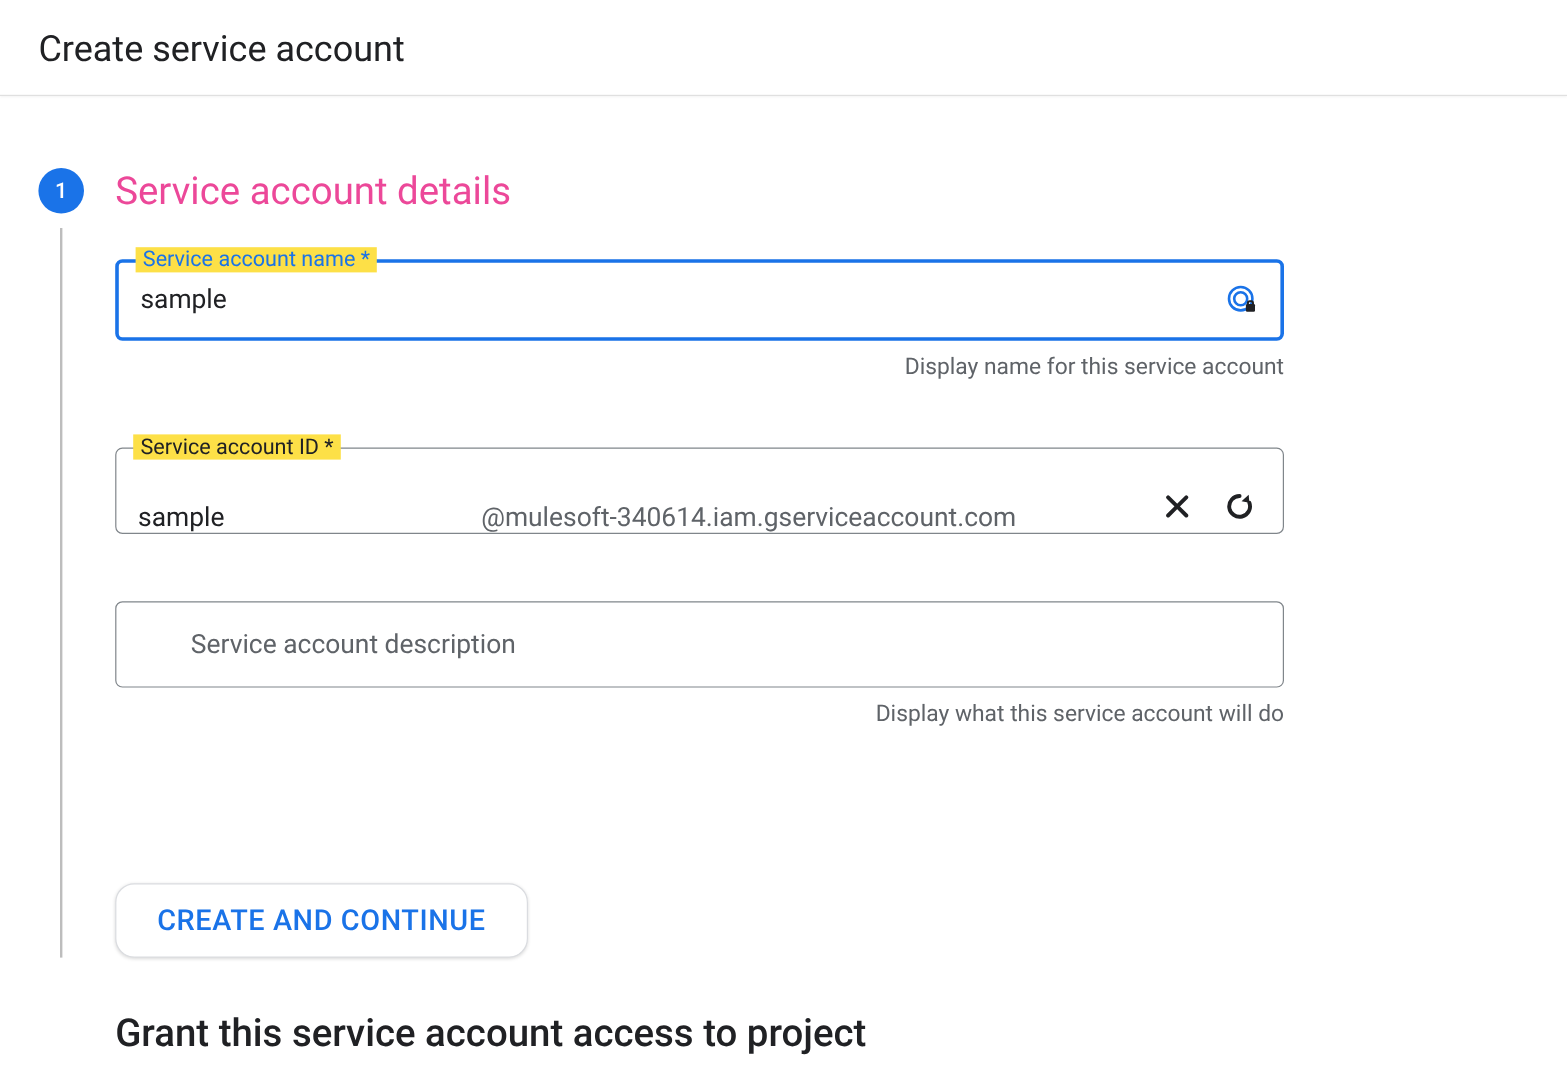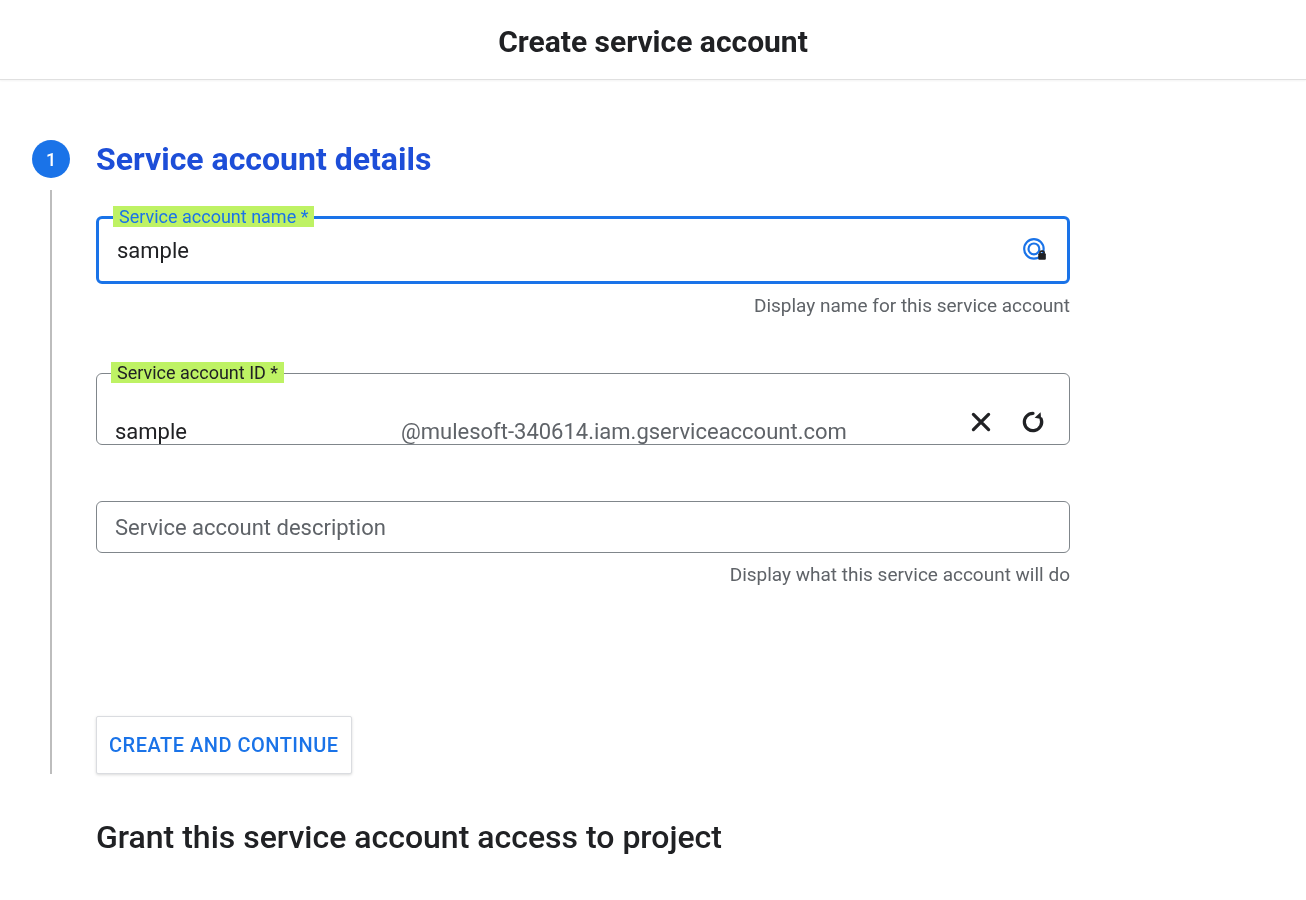--- a/index.html
+++ b/index.html
@@ -15,23 +15,22 @@
       height: 900px;
       overflow: hidden;
     }
     .page-header {
       padding: 24px 32px 20px 32px;
       border-bottom: 1px solid #e0e0e0;
       box-shadow: 0 1px 2px rgba(0,0,0,0.05);
     }
     .page-title {
       font-size: 30px;
-      font-weight: 700;
-      color: #202124;
-      text-align: center;
+      font-weight: 400;
+      color: #202124;
     }
     .content {
       padding: 60px 32px 0 32px;
     }
     .step-row {
       display: flex;
       align-items: center;
       gap: 26px;
     }
     .step-badge {
@@ -42,22 +41,22 @@
       color: #fff;
       display: flex;
       align-items: center;
       justify-content: center;
       font-size: 18px;
       font-weight: 500;
       flex-shrink: 0;
     }
     .step-title {
       font-size: 32px;
-      font-weight: 700;
-      color: #1d4ed8;
+      font-weight: 400;
+      color: #ec4899;
     }
     .step-body-wrapper {
       display: flex;
     }
     .step-connector {
       width: 38px;
       display: flex;
       justify-content: center;
       padding-top: 12px;
     }
@@ -84,21 +83,21 @@
       display: flex;
       align-items: center;
     }
     .field-outline.focused {
       border: 3px solid #1a73e8;
     }
     .field-label {
       position: absolute;
       top: -12px;
       left: 14px;
-      background: #bef264;
+      background: #fde047;
       padding: 0 6px;
       font-size: 18px;
       color: #202124;
     }
     .field-label.focused {
       color: #1a73e8;
       top: -13px;
     }
     .field-input {
       border: none;
@@ -171,49 +170,50 @@
     }
     .icon-btn svg {
       width: 26px;
       height: 26px;
     }
 
     .desc-field {
       position: relative;
       border: 1px solid #80868b;
       border-radius: 6px;
-      height: 52px;
-      display: flex;
-      align-items: center;
+      height: 72px;
+      display: flex;
+      align-items: center;
+      padding-left: 44px;
     }
     .desc-input {
       border: none;
       outline: none;
       font-size: 22px;
       color: #202124;
       background: transparent;
       width: 100%;
       padding: 0 18px;
       height: 100%;
       font-family: inherit;
     }
     .desc-input::placeholder {
       color: #5f6368;
     }
 
     .primary-btn {
       display: inline-block;
-      padding: 16px 12px;
-      font-size: 20px;
+      padding: 16px 34px;
+      font-size: 24px;
       font-weight: 500;
       letter-spacing: 0.5px;
       color: #1a73e8;
       background: #fff;
       border: 1px solid #dadce0;
-      border-radius: 2px;
+      border-radius: 16px;
       box-shadow: 0 1px 3px rgba(0,0,0,0.15);
       cursor: pointer;
       text-transform: uppercase;
       font-family: inherit;
     }
 
     .next-step-title {
       font-size: 32px;
       font-weight: 500;
       color: #202124;

